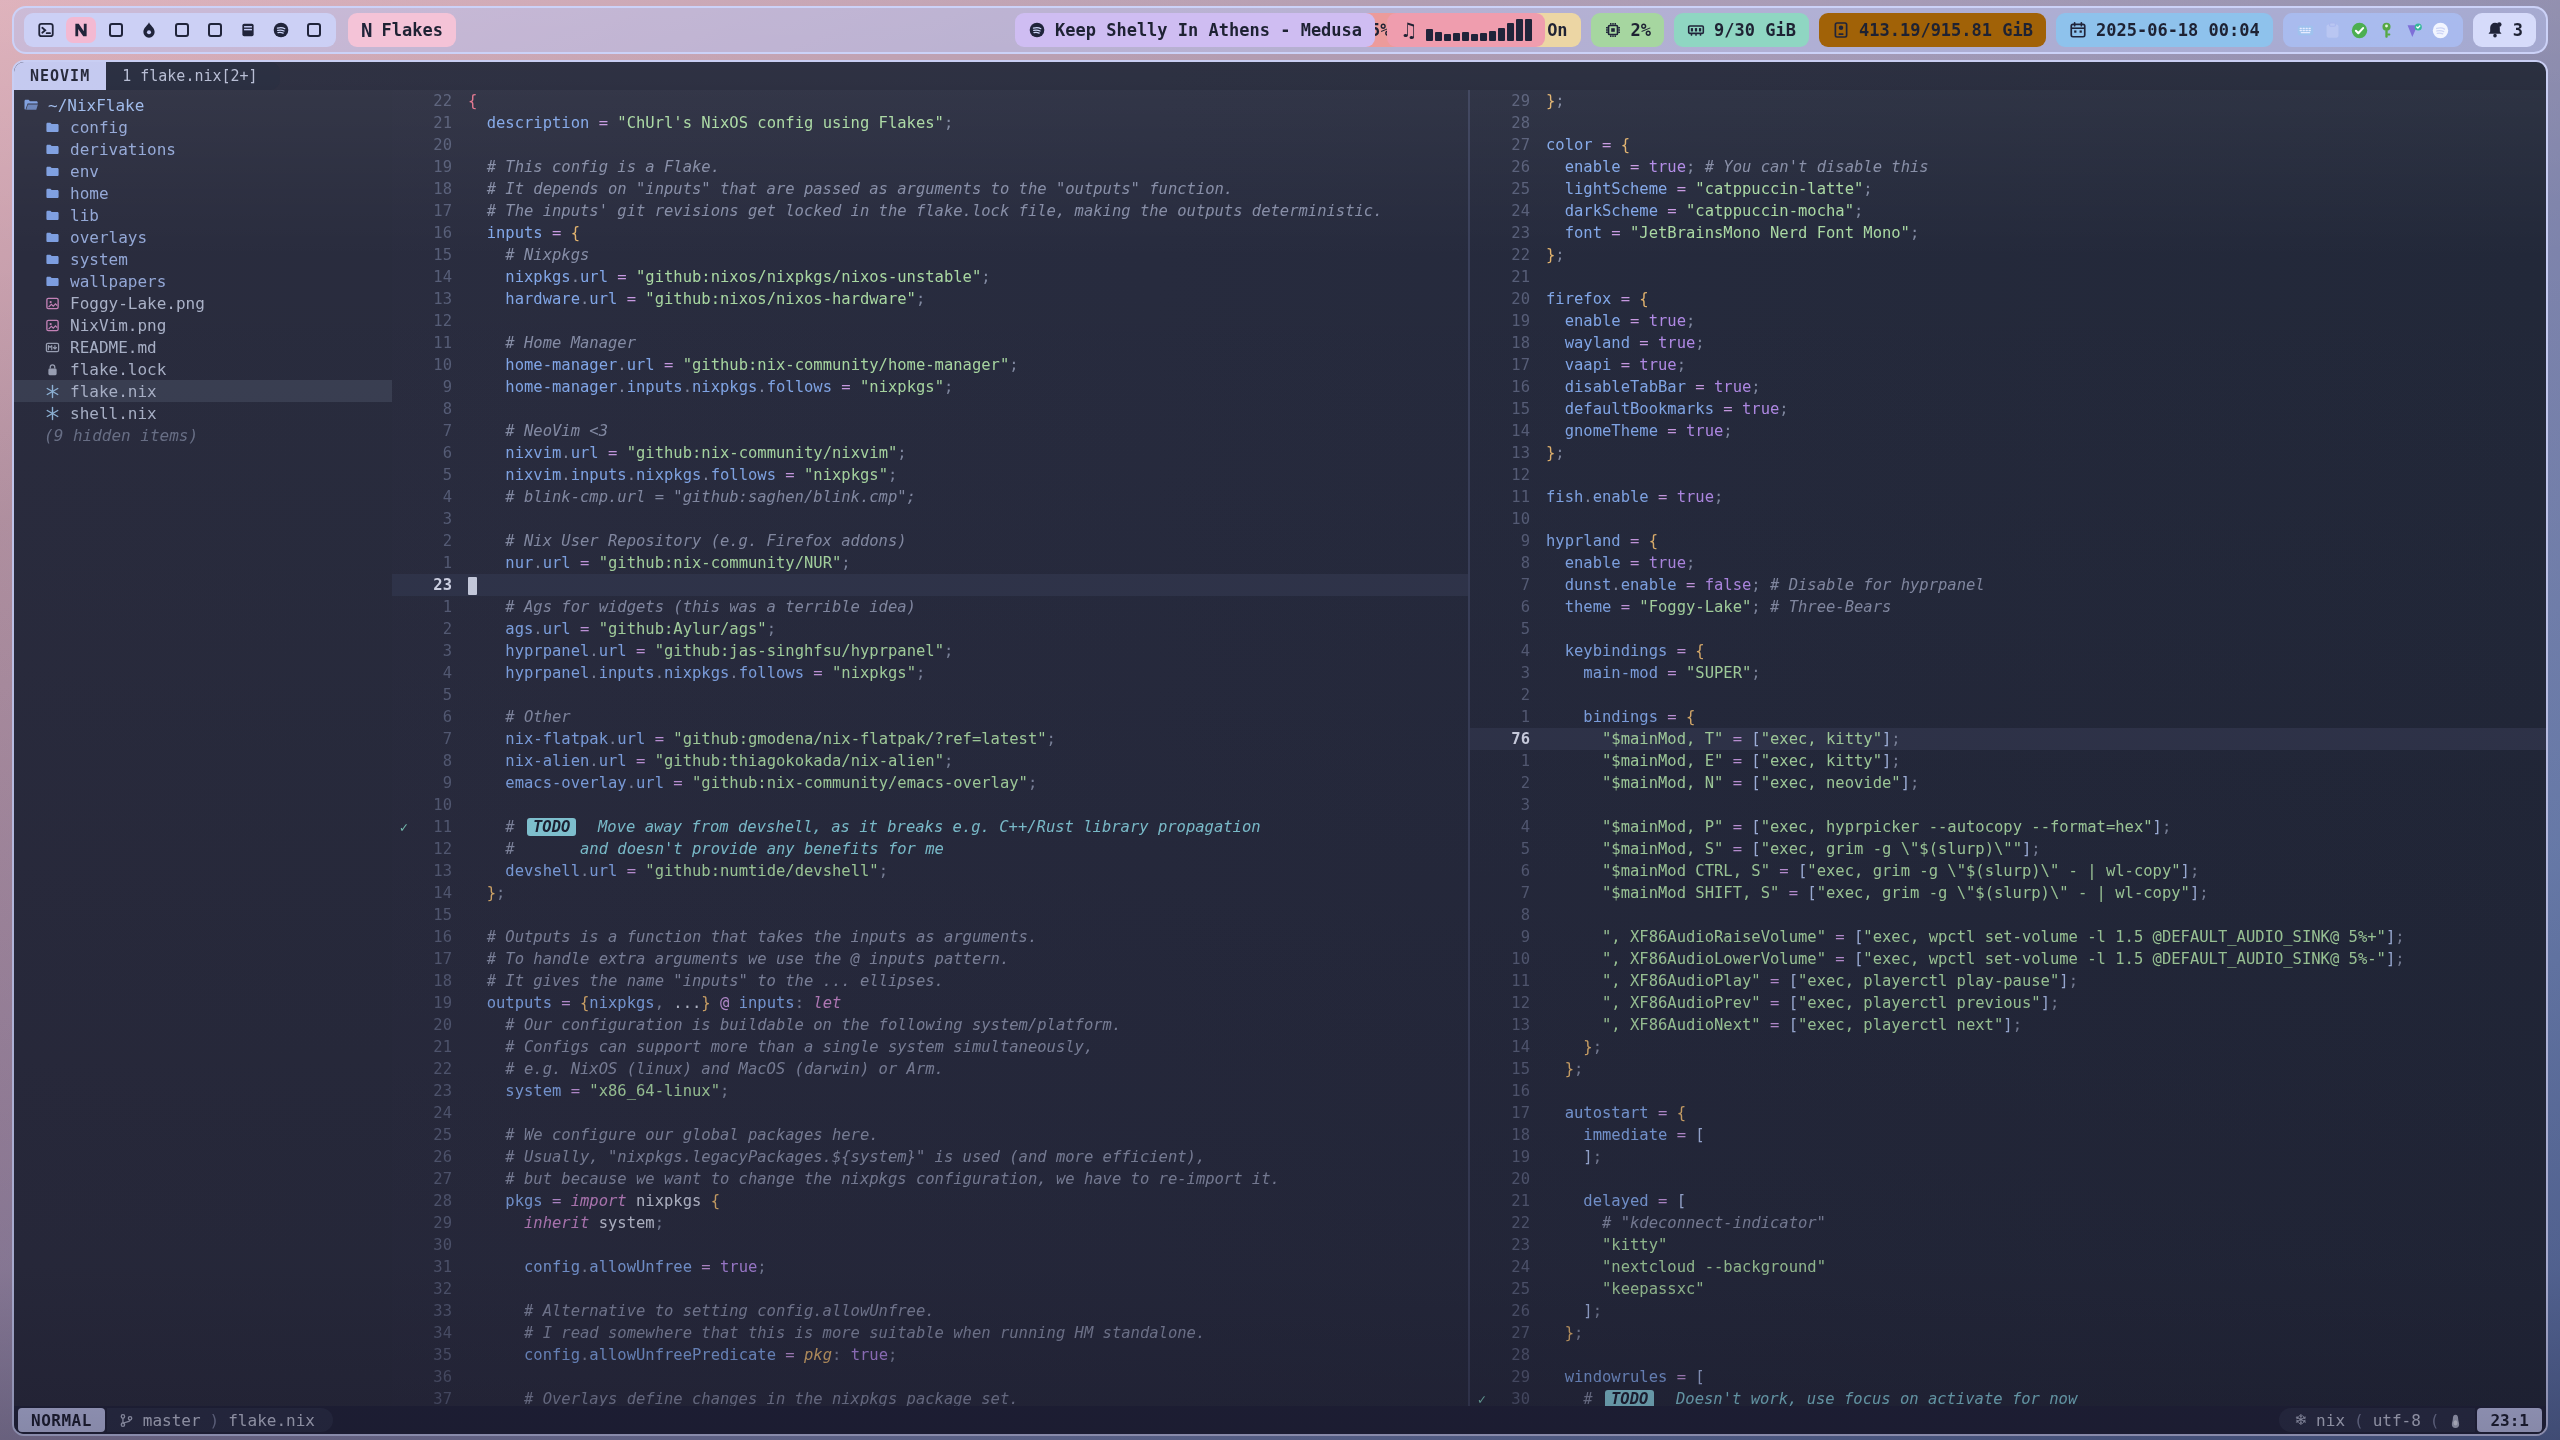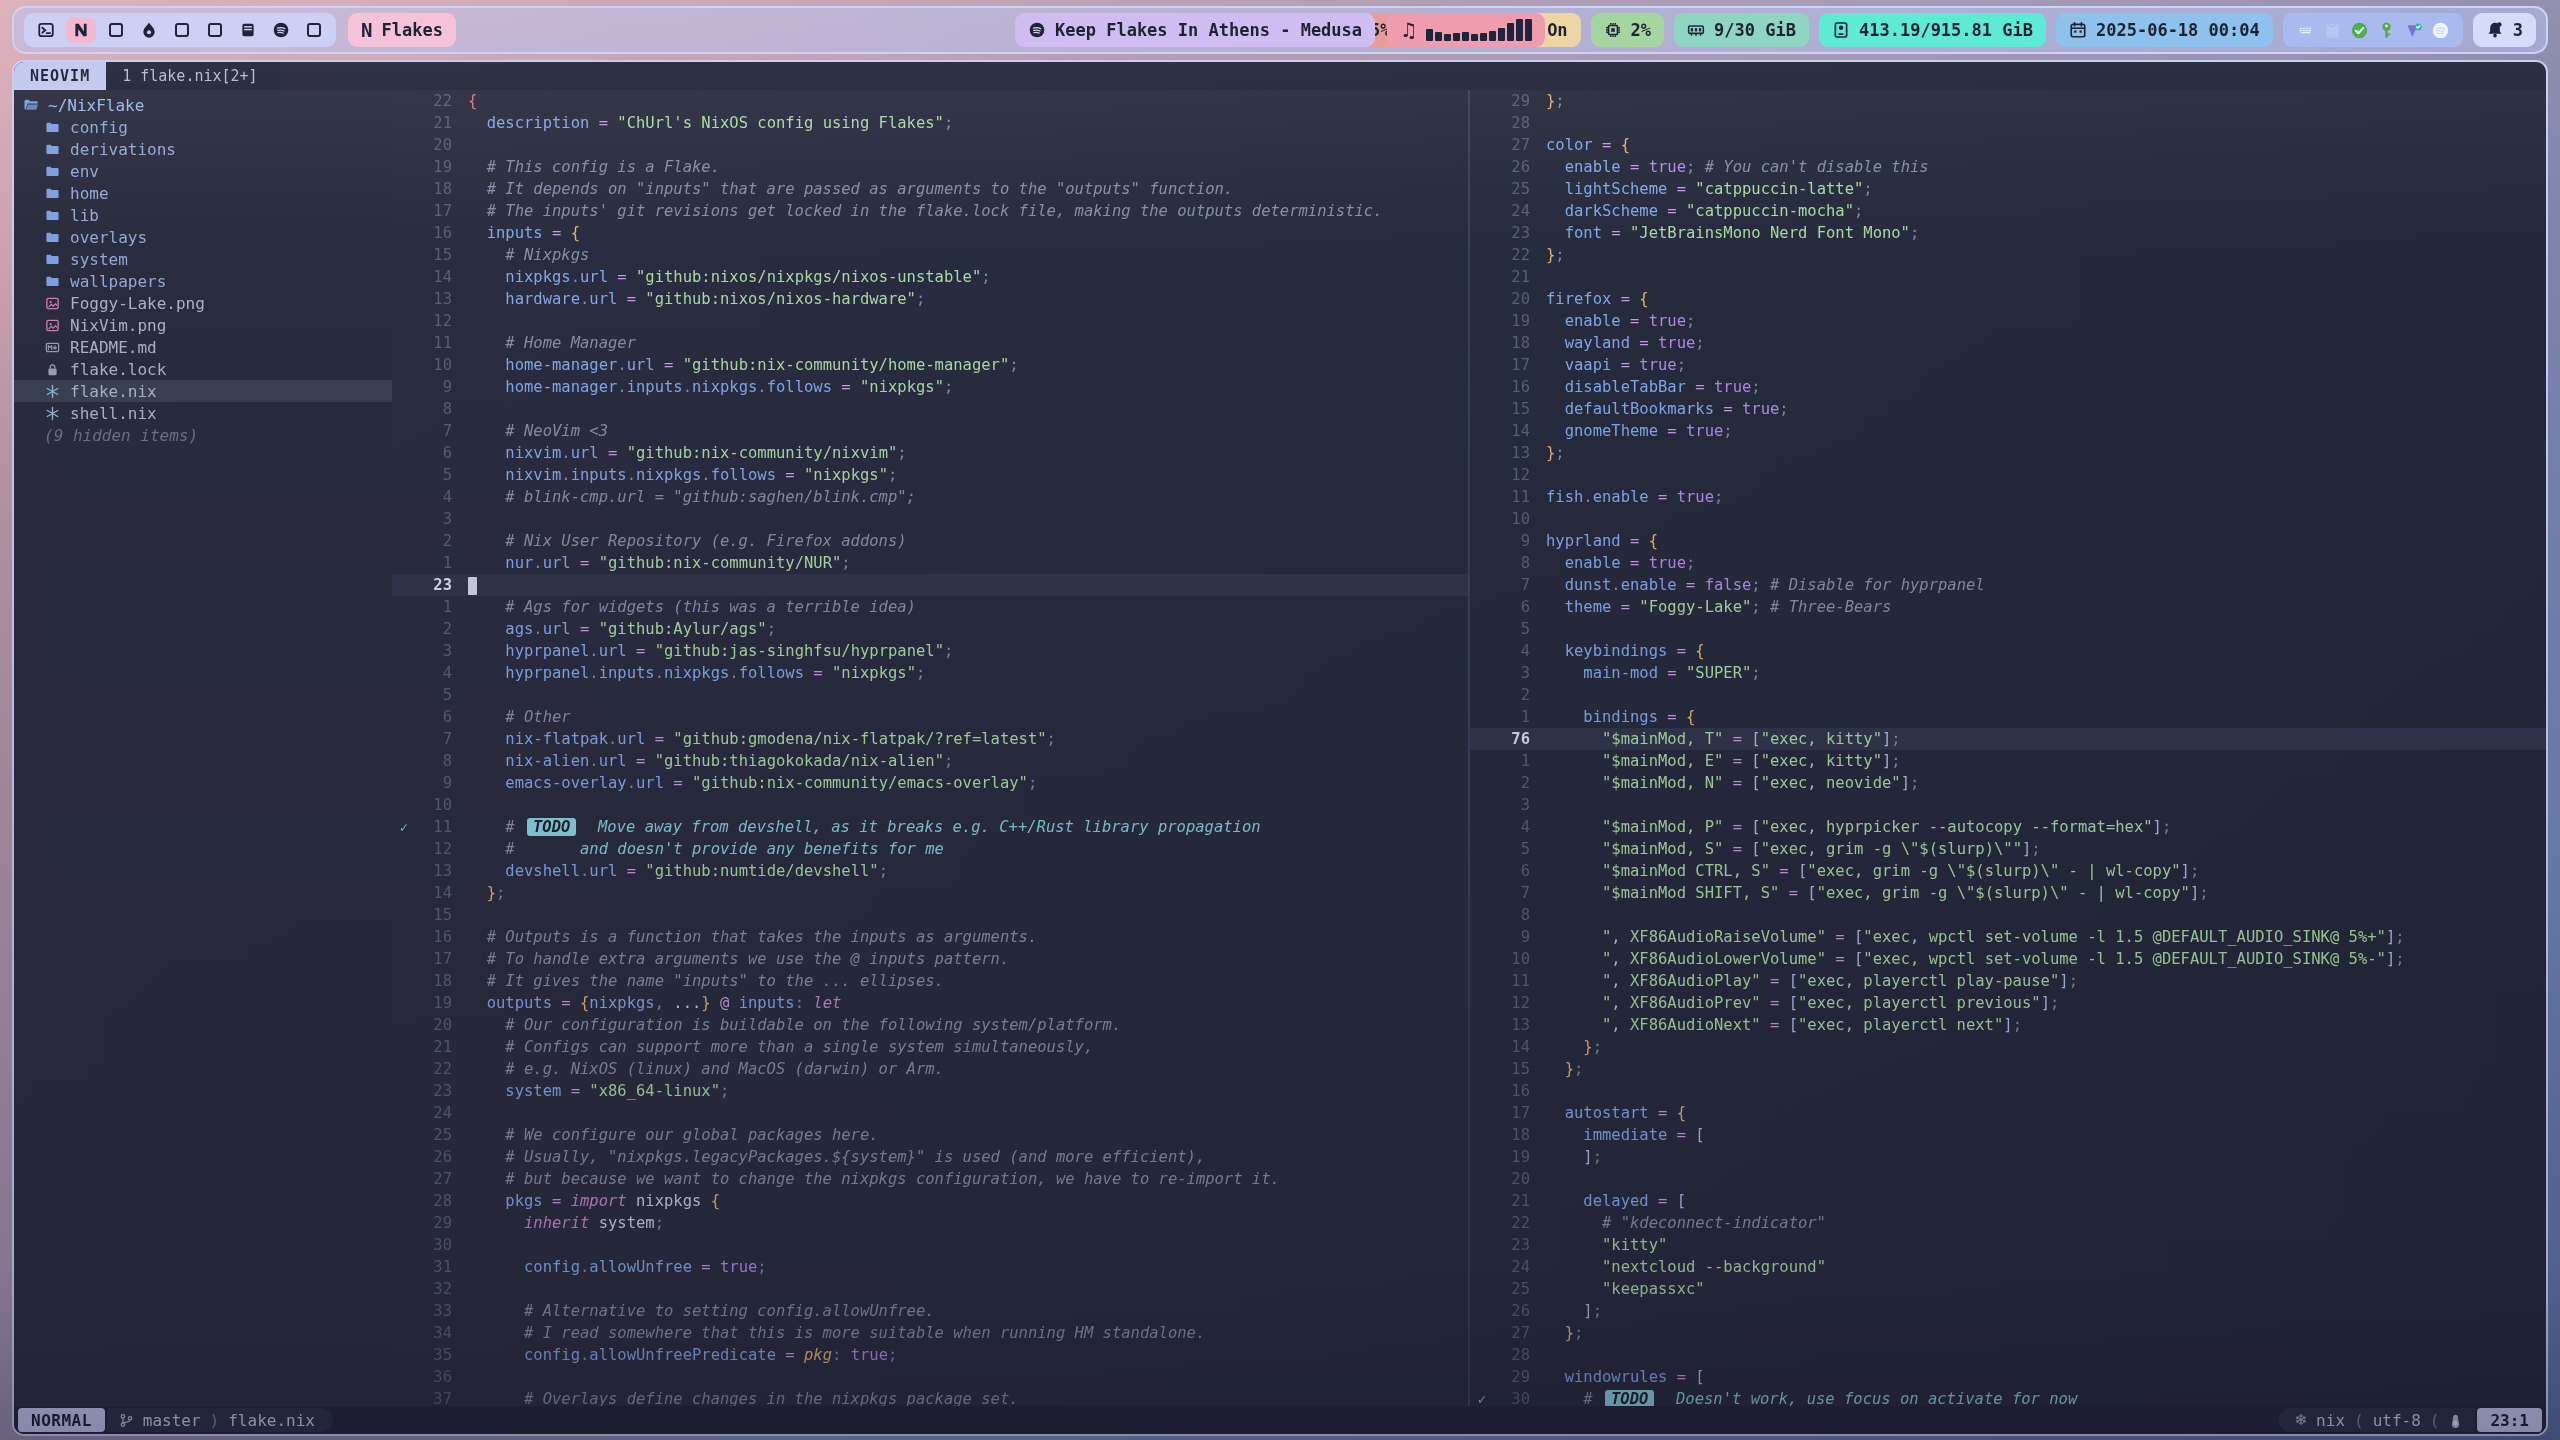--- a/index.html
+++ b/index.html
@@ -32,21 +32,21 @@
   .music-pill{background:#cfbdf2;}
   .viz-pill{background:#ef9dae;gap:8px;}
   .viz-note{font-size:20px;line-height:1;font-family:"DejaVu Sans",sans-serif;}
   .viz-bars{display:flex;align-items:flex-end;gap:2px;height:22px;}
   .viz-bars span{width:7px;background:#20243a;border-radius:1px;display:block;}
   .m-volume{background:#ec9b9b;}
   .m-idle{background:#eeb08a;}
   .m-bt{background:#ecd6a4;}
   .m-cpu{background:#a6d6a0;}
   .m-ram{background:#8fd6c2;}
-  .m-disk{background:#5eead4;}
+  .m-disk{background:#a16207;}
   .m-clock{background:#8ec2ec;}
   .m-tray{background:rgba(169,189,243,.85);gap:8px;}
   .m-bell{background:#d6dbfa;}
 
   
   .nv-window{position:absolute;left:12px;right:12px;top:60px;bottom:4px;
     border:2px solid #c6cbf2;border-radius:12px;box-sizing:border-box;overflow:hidden;
     background:linear-gradient(90deg,#2b2d3f 0%,#272b3e 45%,#222839 100%);
     display:flex;flex-direction:column;}
   .tabline{height:28px;display:flex;align-items:stretch;flex:none;background:rgba(24,27,42,.35);}
@@ -156,21 +156,21 @@
     </div>
   </div>
   <div class="tb-center">
     <div class="pill music-pill">
       <span id="sp-ic">
           <svg width="18" height="18" viewBox="0 0 16 16" fill="none" xmlns="http://www.w3.org/2000/svg">
             <circle cx="8" cy="8" r="6.5" fill="#20243a"></circle>
             <path d="M4.8 6.3c2.7-.8 5-.5 6.6.5M5 8.4c2.3-.6 4.1-.3 5.7.5M5.3 10.4c1.9-.5 3.3-.2 4.6.4" stroke="#ccd4f6" stroke-width="1.1" stroke-linecap="round"></path>
           </svg>
         </span>
-      <span>Keep Flakes In Athens - Medusa</span>
+      <span>Keep Shelly In Athens - Medusa</span>
     </div>
     <div class="pill viz-pill">
       <span class="viz-note">♫</span>
       <span class="viz-bars" id="viz">
           <span style="height: 12px;"></span>
           <span style="height: 9px;"></span>
           <span style="height: 7px;"></span>
           <span style="height: 8px;"></span>
           <span style="height: 9px;"></span>
           <span style="height: 7px;"></span>

